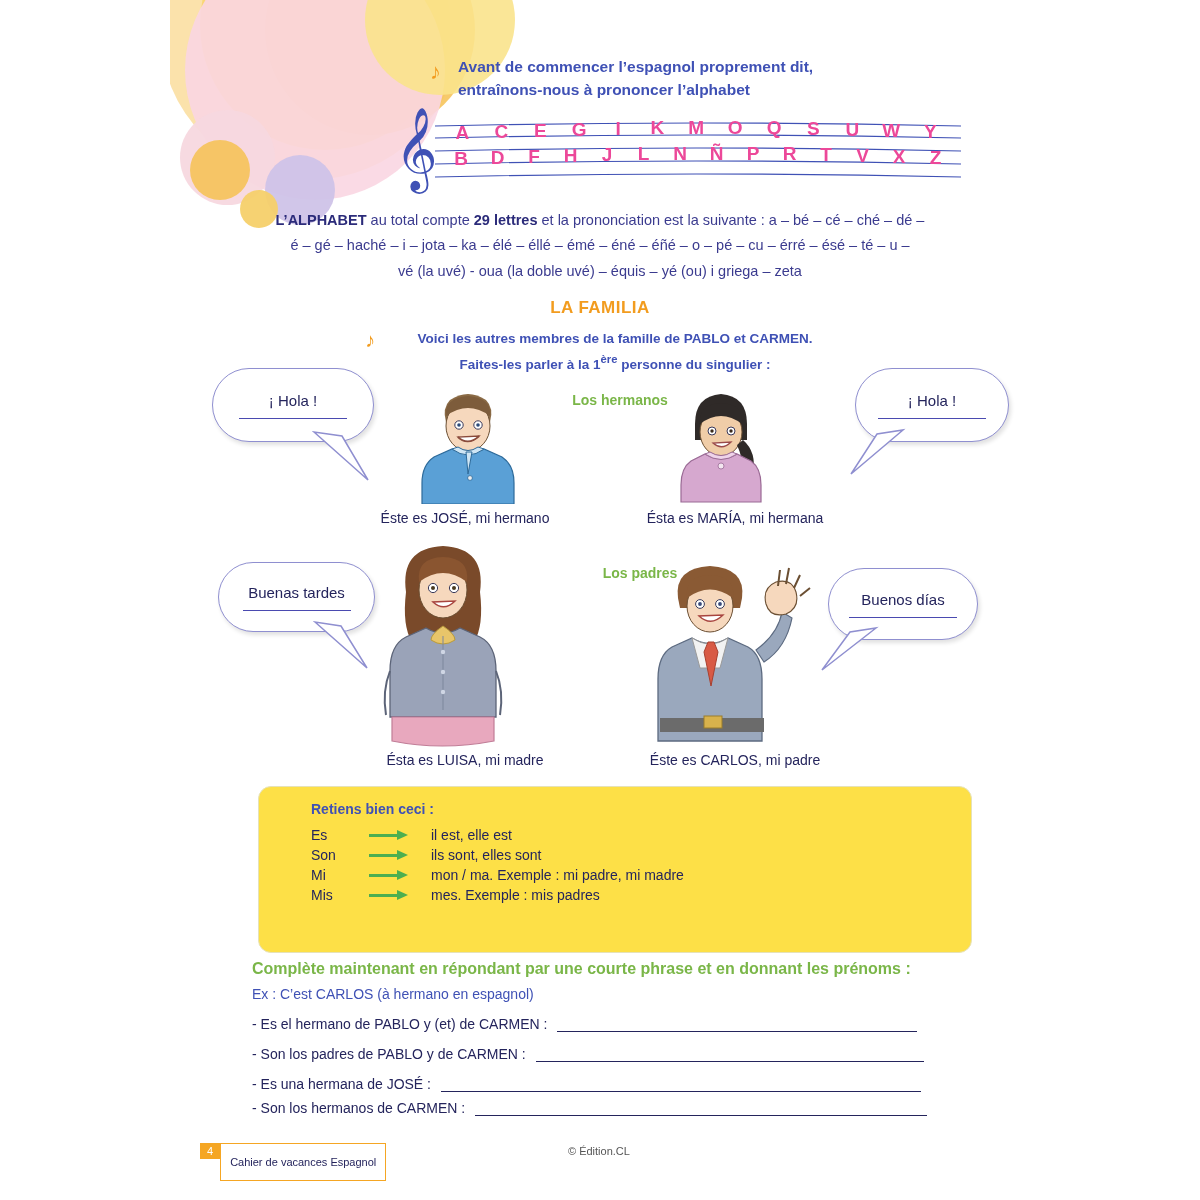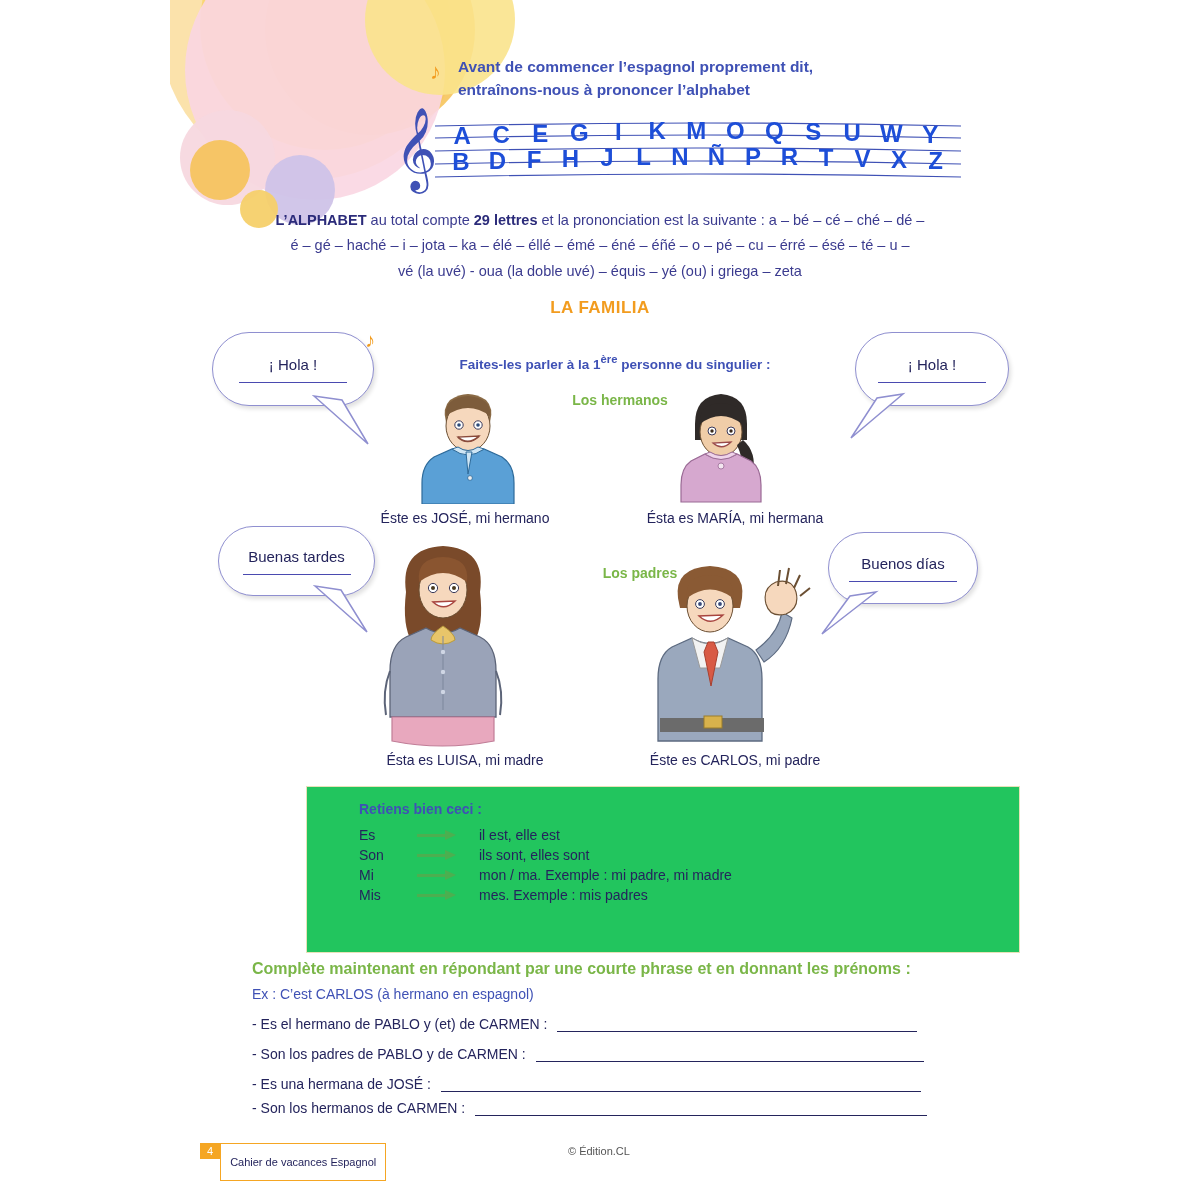--- a/index.html
+++ b/index.html
@@ -25,55 +25,55 @@
 
   
   .hdr{position:absolute;left:430px;top:55px;width:560px;}
   .hdr .note{position:absolute;left:0;top:4px;color:#f29c1f;font-size:22px;}
   .hdr p{margin:0 0 0 28px;color:#3f51b5;font-weight:bold;font-size:15.5px;line-height:1.5;}
 
   
   .staffwrap{position:absolute;left:395px;top:118px;width:570px;height:70px;}
   .staffwrap svg{position:absolute;left:0;top:0;}
   .clef{position:absolute;left:0;top:-6px;font-size:72px;line-height:1;color:#3f51b5;font-family:"DejaVu Sans",sans-serif;}
-  .alpharow{position:absolute;left:48px;width:520px;color:#1d4ed8;font-weight:bold;font-size:24px;letter-spacing:.5px;font-family:"Liberation Sans",sans-serif;}
+  .alpharow{position:absolute;left:48px;width:520px;color:#ec4899;font-weight:bold;font-size:19px;letter-spacing:.5px;font-family:"Liberation Sans",sans-serif;}
   .alpharow span{display:inline-block;}
   .row1{top:4px;}
   .row2{top:30px;}
 
   
   .alphapar{position:absolute;left:250px;top:208px;width:700px;text-align:center;color:#3b3b8f;font-size:14.5px;line-height:1.75;}
   .alphapar b{color:#2b2b7a;}
 
   
   .familia{position:absolute;left:0;top:298px;width:1200px;text-align:center;color:#f29c1f;font-weight:bold;font-size:17px;letter-spacing:.5px;}
   .intro{position:absolute;left:380px;top:328px;width:470px;text-align:center;color:#3f51b5;font-weight:bold;font-size:13.5px;line-height:1.6;}
   .intro .note2{position:absolute;left:-15px;top:-4px;color:#f29c1f;font-size:20px;}
 
   .hermanos{position:absolute;left:520px;top:392px;width:200px;text-align:center;color:#7ab648;font-weight:bold;font-size:14px;}
   .padres{position:absolute;left:540px;top:565px;width:200px;text-align:center;color:#7ab648;font-weight:bold;font-size:14px;}
 
   
-  .bubble{position:absolute;}
+  .bubble{position:absolute;margin-top:36px;}
   .bubble .bd{
     border:1.5px solid #8f8fd0;border-radius:42px;background:#fff;
     box-shadow:2px 3px 4px rgba(0,0,0,.12);
     display:flex;flex-direction:column;align-items:center;justify-content:center;
   }
   .bubble .txt{color:#24245c;font-size:15px;}
   .bubble .rule{width:108px;height:0;border-bottom:1.4px solid #4a4ab0;margin-top:9px;}
 
   
   .fig{position:absolute;}
   .cap{position:absolute;text-align:center;color:#24245c;font-size:14px;}
 
   
   .box{
     position:absolute;left:258px;top:786px;width:712px;height:165px;
-    background:#22c55e;border:1px solid #e6e2b8;border-radius:0;margin-left:48px;
+    background:#fde047;border:1px solid #e6e2b8;border-radius:13px;
   }
   .box .t1{position:absolute;left:52px;top:14px;color:#3f51b5;font-weight:bold;font-size:14px;}
   .box table{position:absolute;left:52px;top:38px;border-collapse:collapse;}
   .box td{color:#24245c;font-size:14px;padding:2px 0;vertical-align:middle;}
   .box td.k{width:58px;}
   .box td.ar{width:62px;}
   .arrow{display:inline-block;width:42px;height:10px;position:relative;}
   .arrow:before{content:"";position:absolute;left:0;top:4px;width:30px;height:2.5px;background:#4caf50;}
   .arrow:after{content:"";position:absolute;left:28px;top:0;width:0;height:0;border-left:11px solid #4caf50;border-top:5px solid transparent;border-bottom:5px solid transparent;}
   .box .p1{position:absolute;left:52px;top:116px;color:#24245c;font-size:13.8px;line-height:1.5;width:640px;}
@@ -132,21 +132,21 @@
   <div class="alphapar">
     <b>L’ALPHABET</b><span> au total compte </span><b>29 lettres</b><span> et la prononciation est la suivante</span><span> : a – bé – cé – ché – dé –</span><br>
     <span>é – gé – haché – i – jota – ka – élé – éllé – émé – éné – éñé – o – pé – cu – érré – ésé – té – u –</span><br>
     <span>vé (la uvé) -  oua (la doble uvé) – équis – yé (ou) i griega – zeta</span>
   </div>
 
   <div class="familia">LA FAMILIA</div>
 
   <div class="intro">
     <span class="note2">♪</span>
-    <br>
+    <span>Voici les autres membres de la famille de PABLO et CARMEN.</span><br>
     <span>Faites-les parler à la 1</span><sup>ère</sup><span> personne du singulier :</span>
   </div>
 
   <div class="hermanos">Los hermanos</div>
   <div class="padres">Los padres</div>
 
   <div class="bubble" style="left:212px;top:332px;">
     <div class="bd" style="width:160px;height:72px;">
       <div class="txt">¡ Hola !</div>
       <div class="rule"></div>

